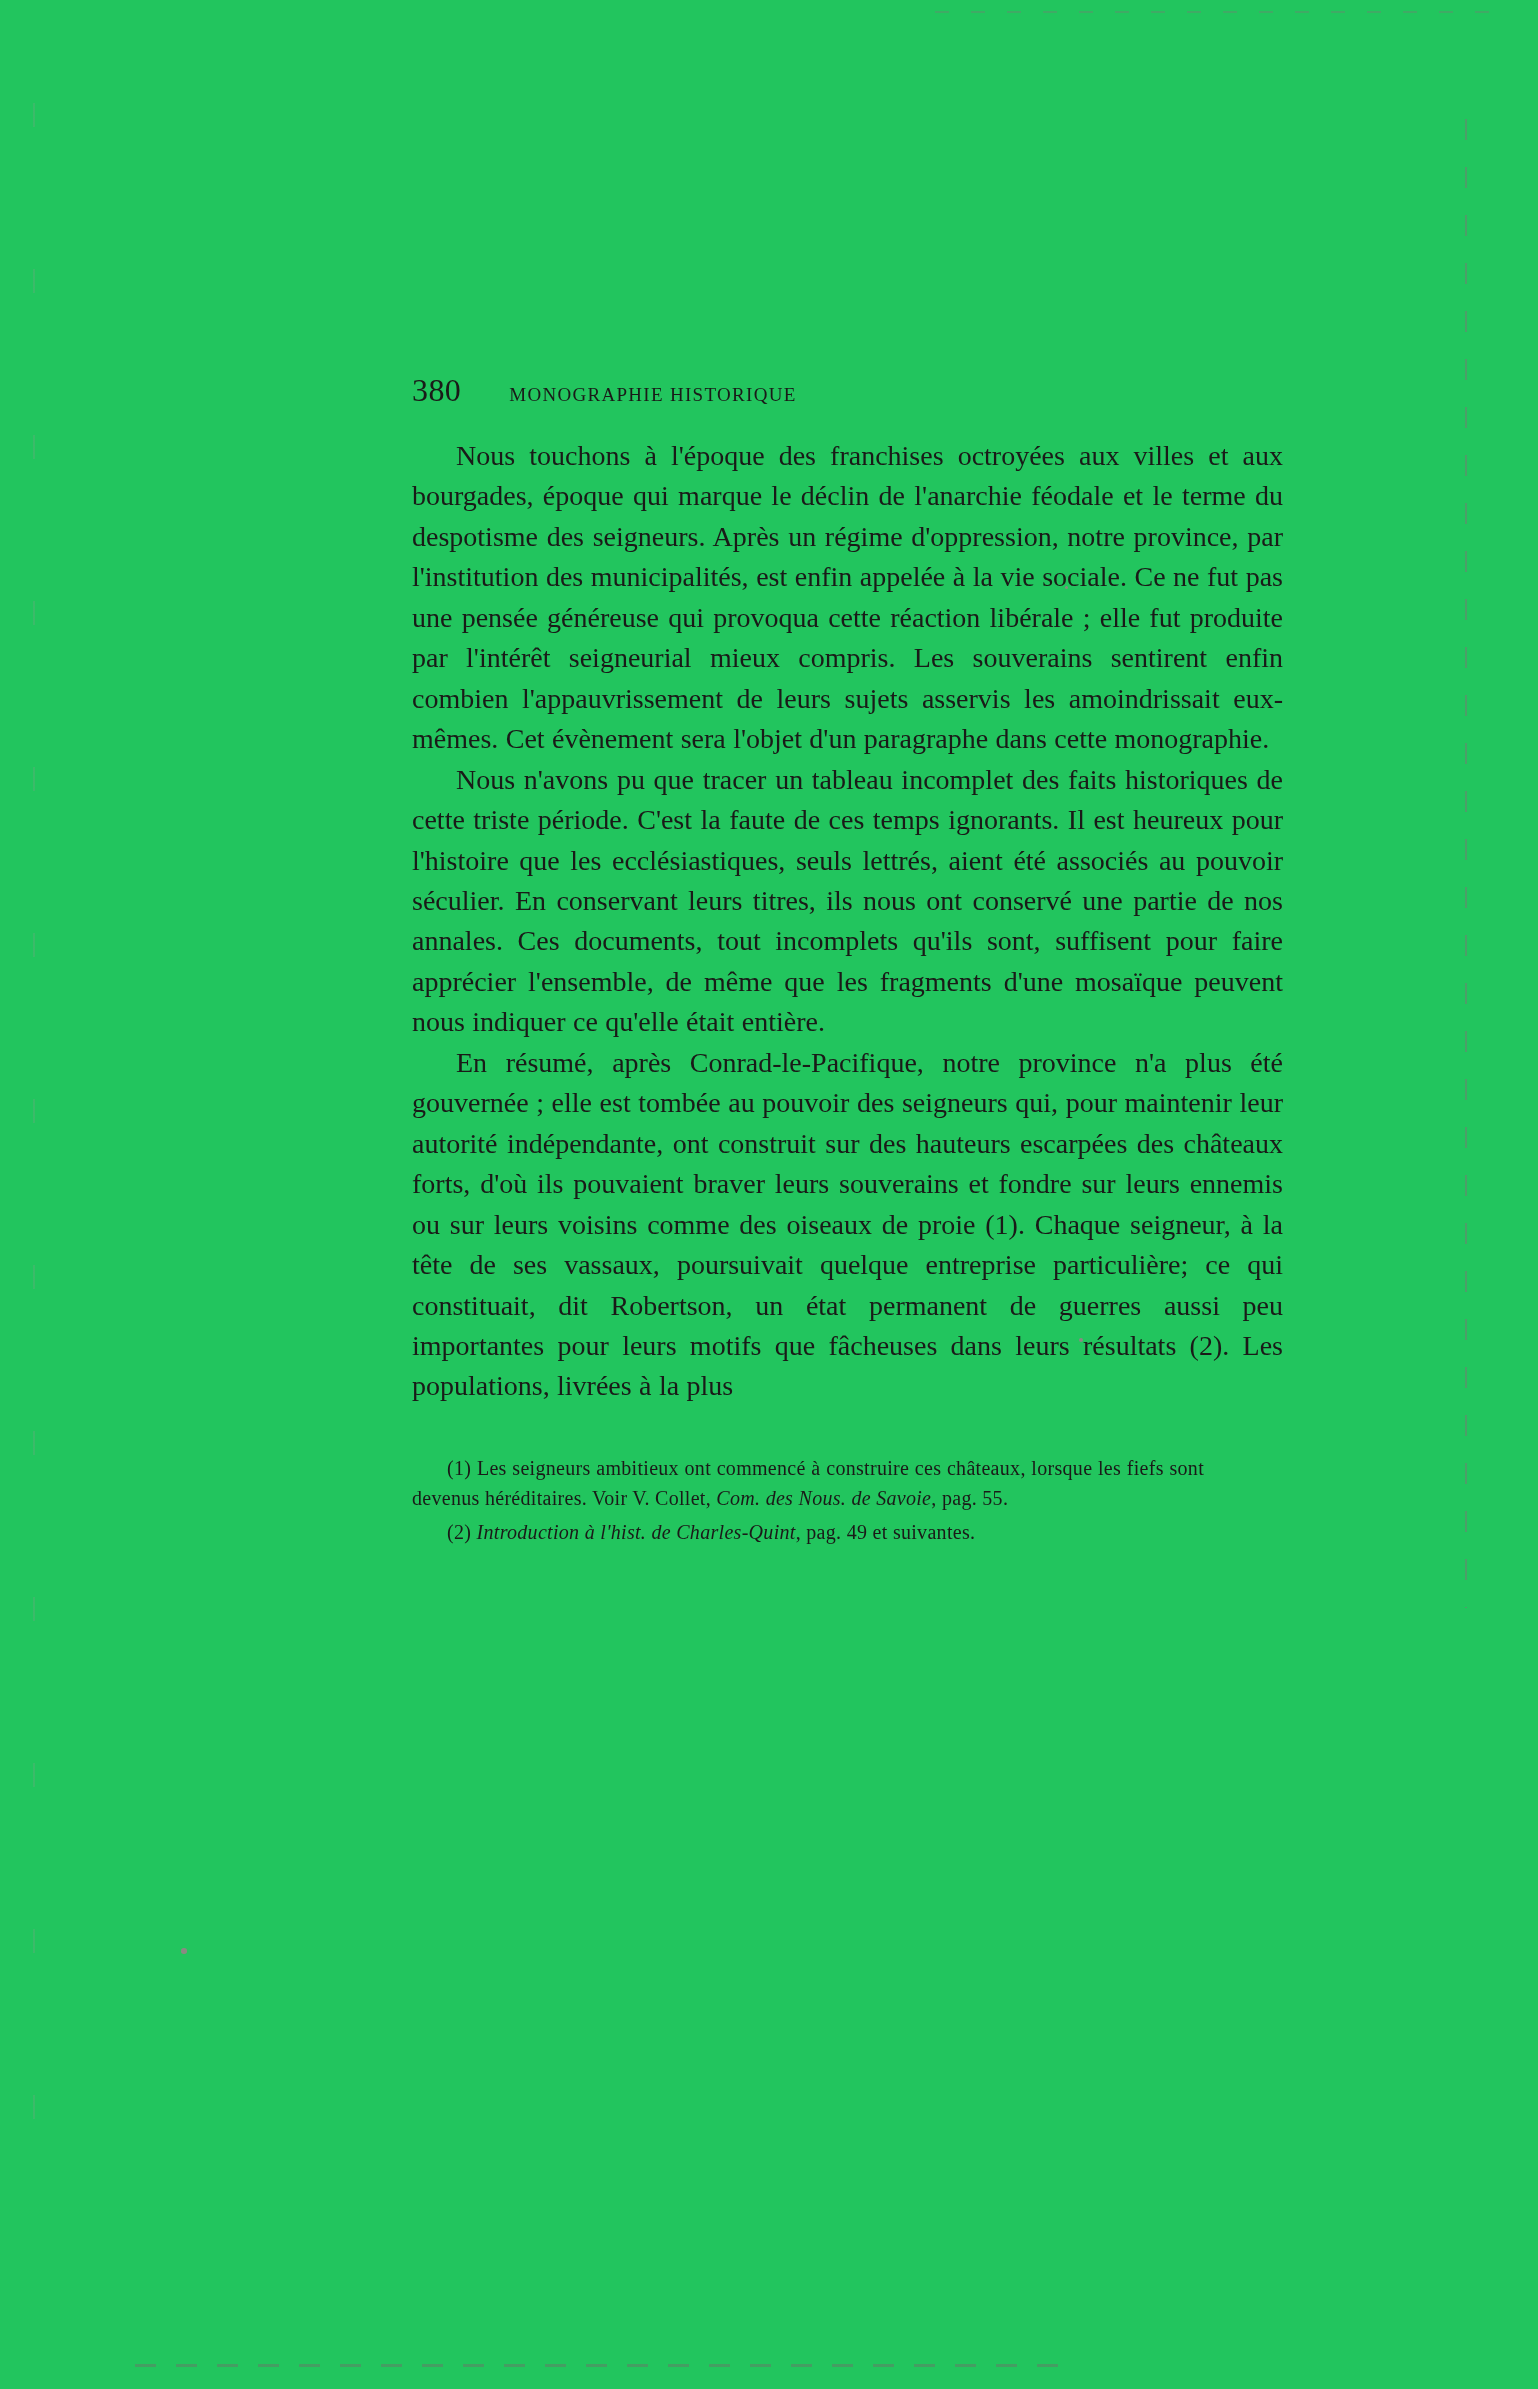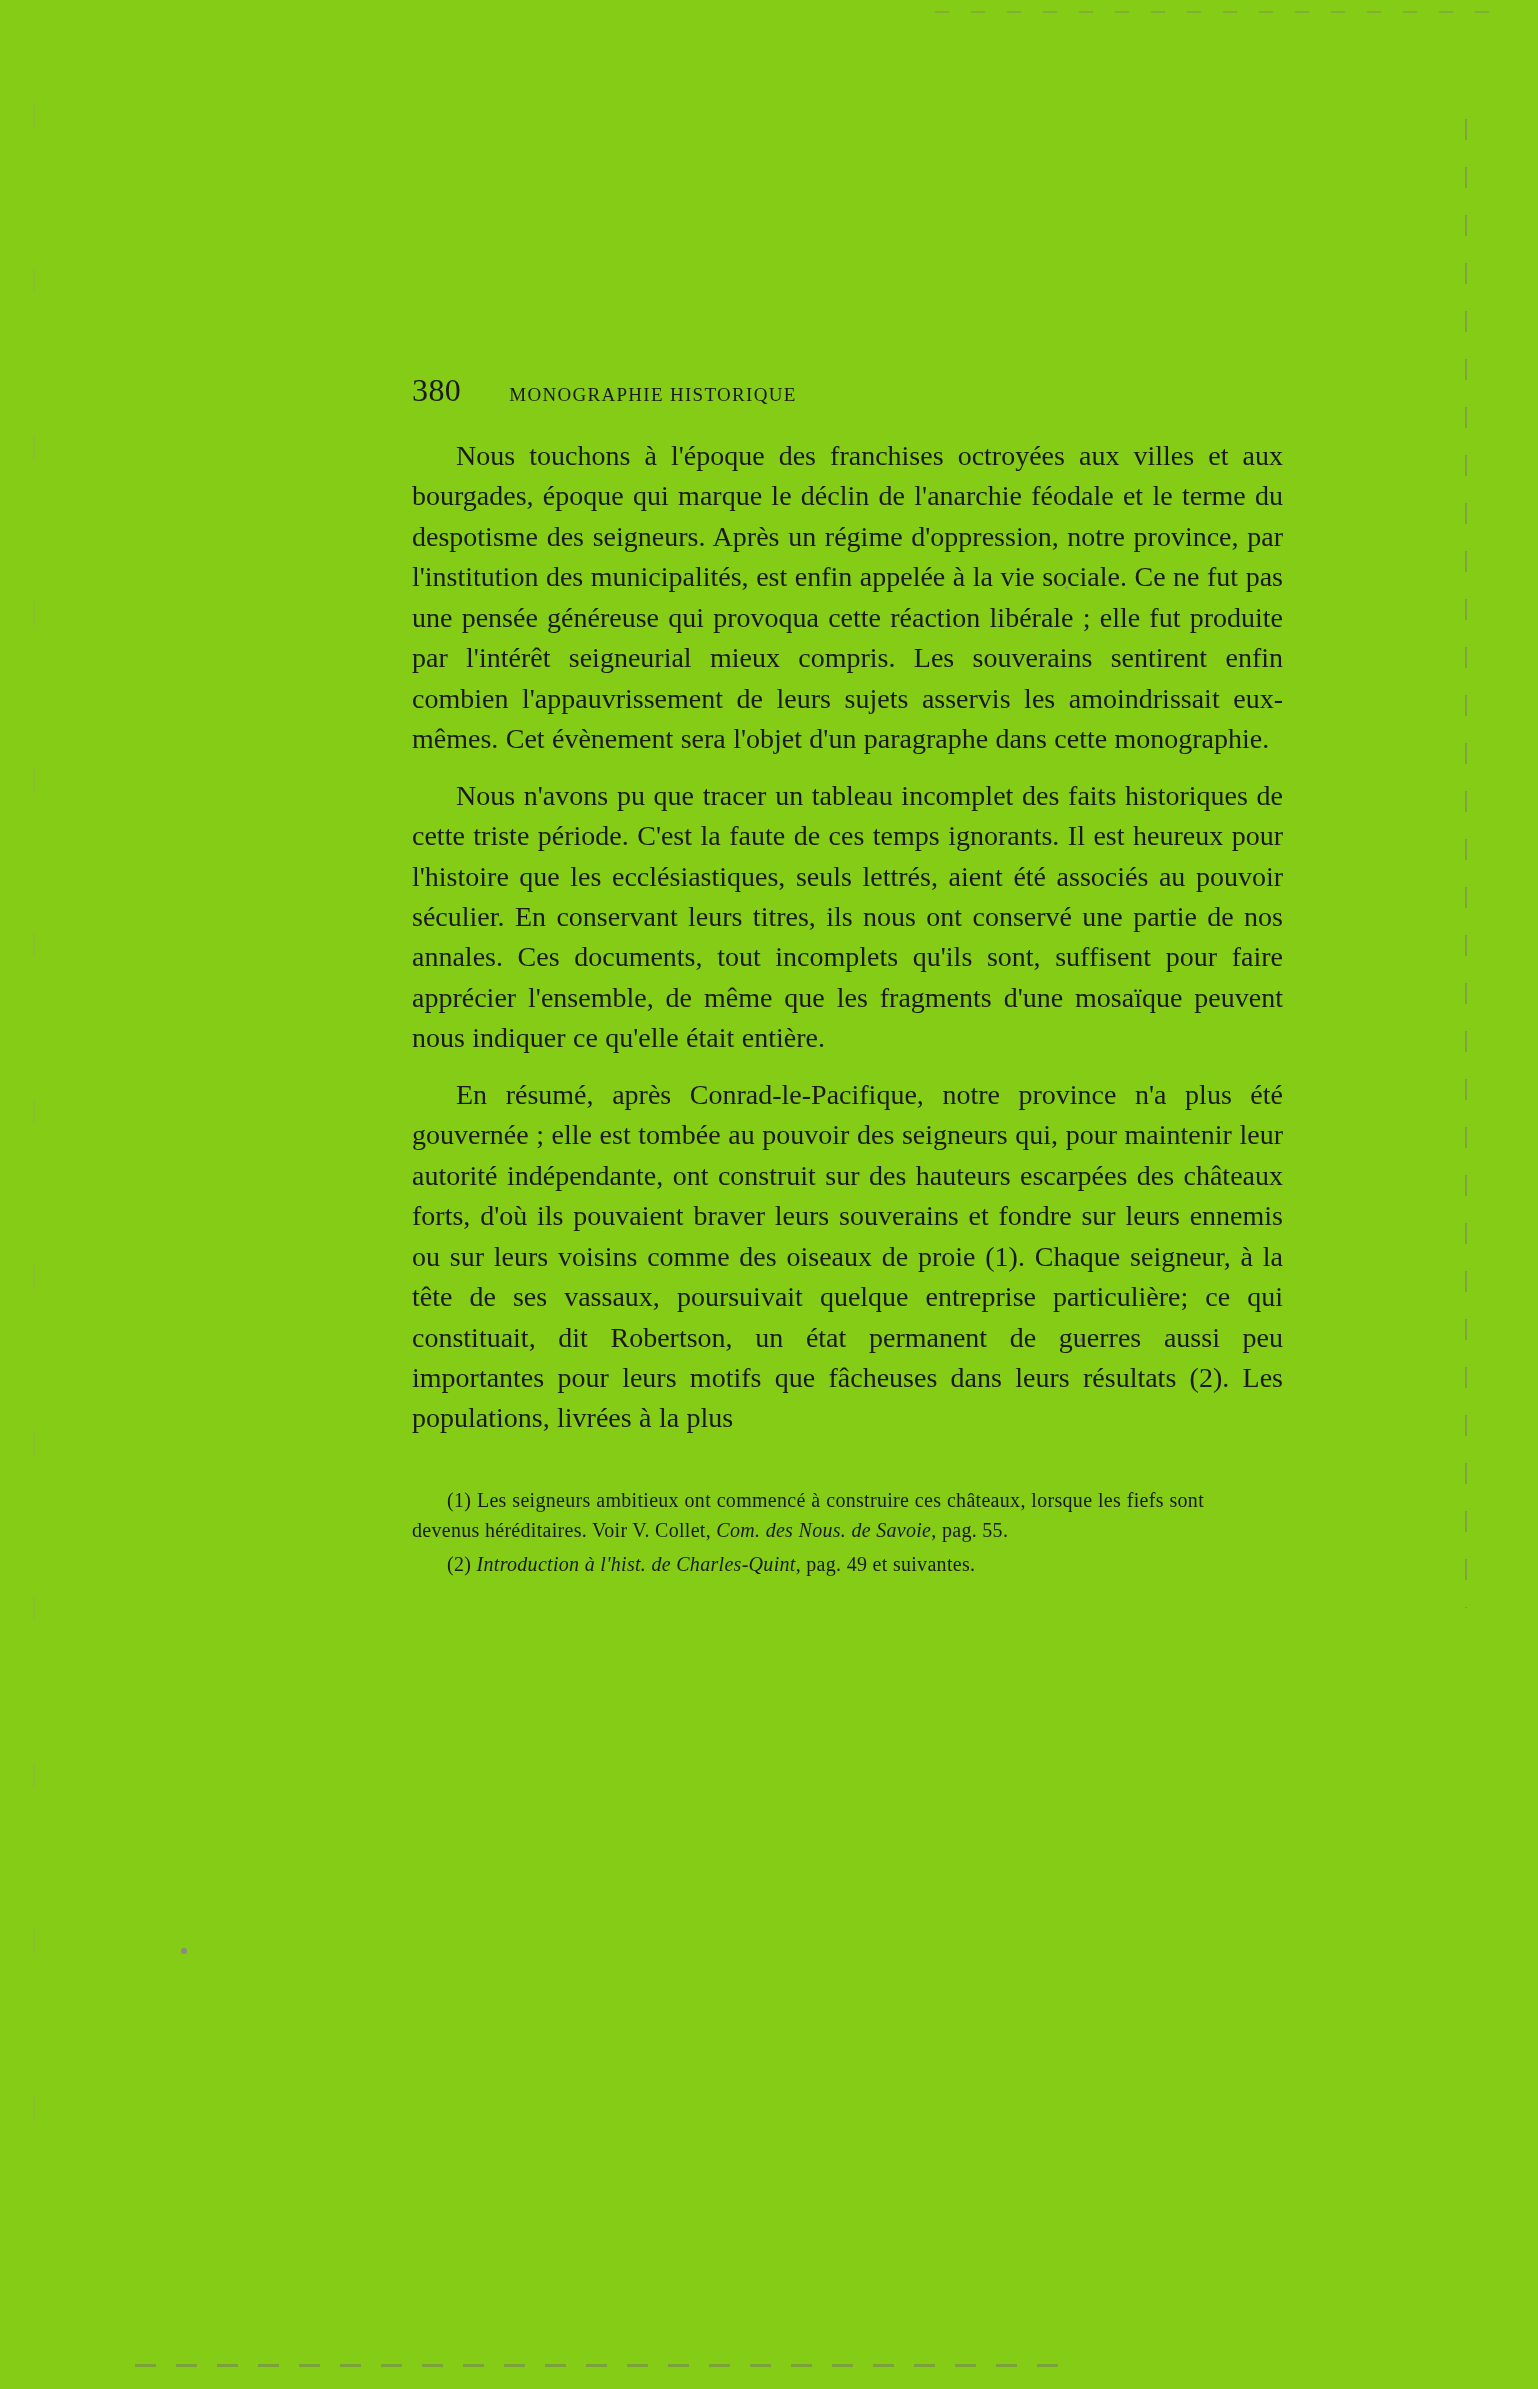--- a/index.html
+++ b/index.html
@@ -12,21 +12,21 @@
     height: 2389px;
     position: relative;
     font-family: "Liberation Serif", serif;
     color: #1a1a18;
     overflow: hidden;
   }
   
   .page {
     position: absolute;
     inset: 0;
-    background: #84cc16;
+    background: #22c55e;
     font-family: Liberation Serif, serif;
   }
   
   .scan-edge-top {
     position: absolute;
     top: 11px;
     left: 935px;
     width: 554px;
     height: 2.4px;
     background: repeating-linear-gradient(90deg, rgba(120,120,115,0.35) 0 14.3px, rgba(255,255,255,0) 14.3px 36px);
@@ -87,21 +87,21 @@
 
   p.body-par {
     margin: 0;
     font-size: 28px;
     line-height: 1.445;
     text-align: justify;
     text-indent: 44px;
     hyphens: manual;
     word-spacing: 0.4px;
   }
-  p.body-par + p.body-par { margin-top: 16px; }
+  p.body-par + p.body-par { margin-top: 0; }
 
   .notes {
     margin-top: 41px;
     padding-top: 4.8px;
     width: 792px;
   }
   p.note {
     margin: 0 0 4.8px 0;
     font-size: 20px;
     line-height: 1.5;

